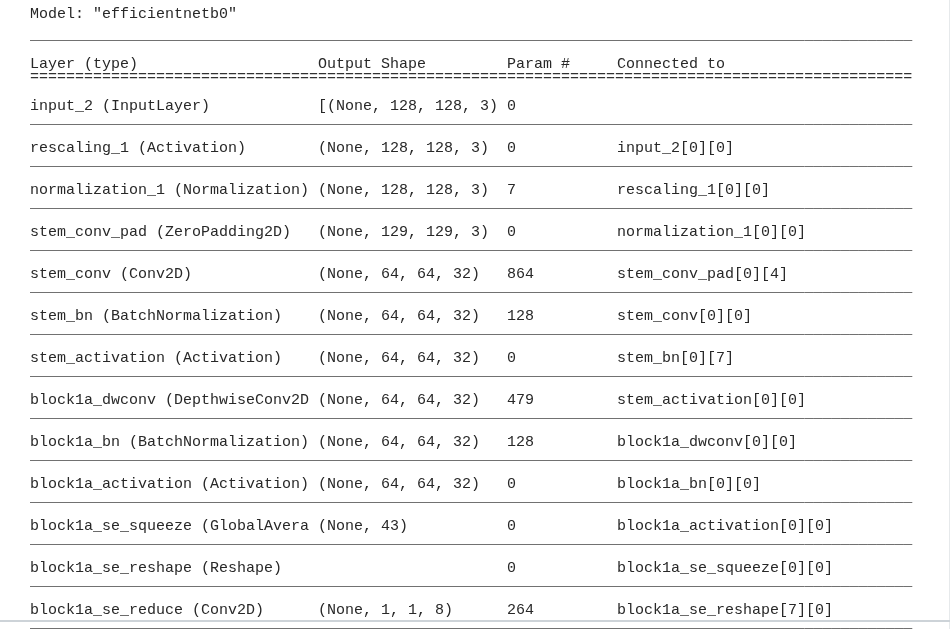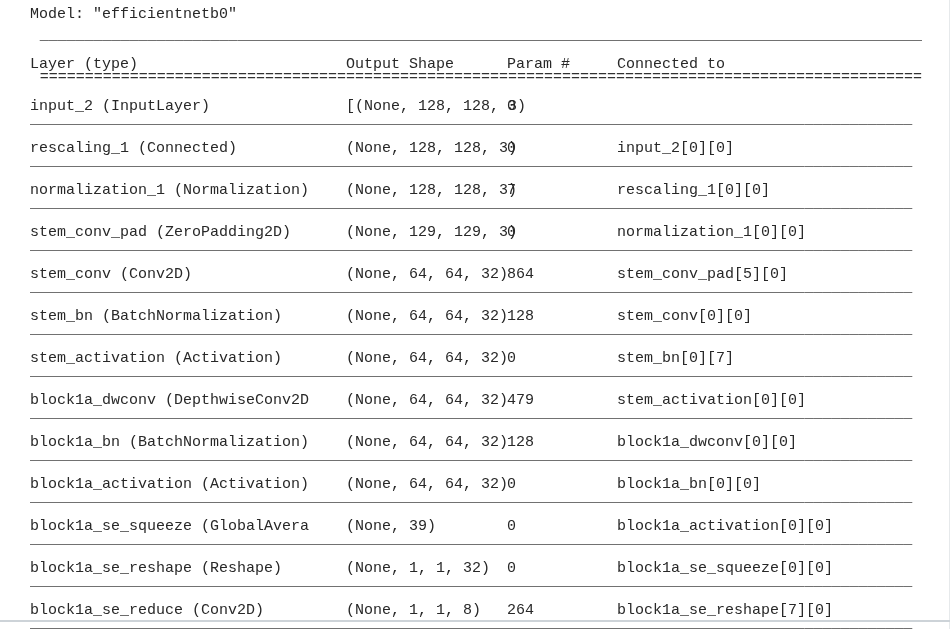--- a/index.html
+++ b/index.html
@@ -24,40 +24,39 @@
   }
   .line {
     position: relative;
     height: 21px;
     line-height: 21px;
     white-space: pre;
   }
   .rule-line {
     letter-spacing: 0;
     color: #303030;
-    text-align: right;
   }
   .trow {
     position: relative;
     height: 42px;
   }
   .trow .rule-line {
     position: absolute;
     left: 0; top: 21px;
     height: 21px; line-height: 21px;
     white-space: pre;
   }
   .cell {
     position: absolute;
     top: 8px;
     height: 21px; line-height: 21px;
     white-space: pre;
   }
   .c1 { left: 0; }
-  .c2 { left: 288px; margin-left: 28px; }
+  .c2 { left: 288px; }
   .c3 { left: 477px; }
   .c4 { left: 587px; text-align: right; }
   .bottom-border {
     position: absolute;
     left: 0; top: 620px;
     width: 950px; height: 2px;
     background: #cdd3d8;
     z-index: 5;
   }
 </style>
@@ -83,21 +82,21 @@
     <div>
   <div class="trow">
     <span class="cell c1">input_2 (InputLayer)</span>
     <span class="cell c2">[(None, 128, 128, 3)</span>
     <span class="cell c3">0</span>
     <span class="cell c4"></span>
     <div class="rule-line">__________________________________________________________________________________________________</div>
   </div>
 
   <div class="trow">
-    <span class="cell c1">rescaling_1 (Connected)</span>
+    <span class="cell c1">rescaling_1 (Activation)</span>
     <span class="cell c2">(None, 128, 128, 3)</span>
     <span class="cell c3">0</span>
     <span class="cell c4">input_2[0][0]</span>
     <div class="rule-line">__________________________________________________________________________________________________</div>
   </div>
 
   <div class="trow">
     <span class="cell c1">normalization_1 (Normalization)</span>
     <span class="cell c2">(None, 128, 128, 3)</span>
     <span class="cell c3">7</span>
@@ -110,21 +109,21 @@
     <span class="cell c2">(None, 129, 129, 3)</span>
     <span class="cell c3">0</span>
     <span class="cell c4">normalization_1[0][0]</span>
     <div class="rule-line">__________________________________________________________________________________________________</div>
   </div>
 
   <div class="trow">
     <span class="cell c1">stem_conv (Conv2D)</span>
     <span class="cell c2">(None, 64, 64, 32)</span>
     <span class="cell c3">864</span>
-    <span class="cell c4">stem_conv_pad[5][0]</span>
+    <span class="cell c4">stem_conv_pad[0][4]</span>
     <div class="rule-line">__________________________________________________________________________________________________</div>
   </div>
 
   <div class="trow">
     <span class="cell c1">stem_bn (BatchNormalization)</span>
     <span class="cell c2">(None, 64, 64, 32)</span>
     <span class="cell c3">128</span>
     <span class="cell c4">stem_conv[0][0]</span>
     <div class="rule-line">__________________________________________________________________________________________________</div>
   </div>
@@ -156,29 +155,28 @@
   <div class="trow">
     <span class="cell c1">block1a_activation (Activation)</span>
     <span class="cell c2">(None, 64, 64, 32)</span>
     <span class="cell c3">0</span>
     <span class="cell c4">block1a_bn[0][0]</span>
     <div class="rule-line">__________________________________________________________________________________________________</div>
   </div>
 
   <div class="trow">
     <span class="cell c1">block1a_se_squeeze (GlobalAvera</span>
-    <span class="cell c2">(None, 39)</span>
+    <span class="cell c2">(None, 43)</span>
     <span class="cell c3">0</span>
     <span class="cell c4">block1a_activation[0][0]</span>
     <div class="rule-line">__________________________________________________________________________________________________</div>
   </div>
 
   <div class="trow">
     <span class="cell c1">block1a_se_reshape (Reshape)</span>
-    <span class="cell c2">(None, 1, 1, 32)</span>
     <span class="cell c3">0</span>
     <span class="cell c4">block1a_se_squeeze[0][0]</span>
     <div class="rule-line">__________________________________________________________________________________________________</div>
   </div>
 
   <div class="trow">
     <span class="cell c1">block1a_se_reduce (Conv2D)</span>
     <span class="cell c2">(None, 1, 1, 8)</span>
     <span class="cell c3">264</span>
     <span class="cell c4">block1a_se_reshape[7][0]</span>

